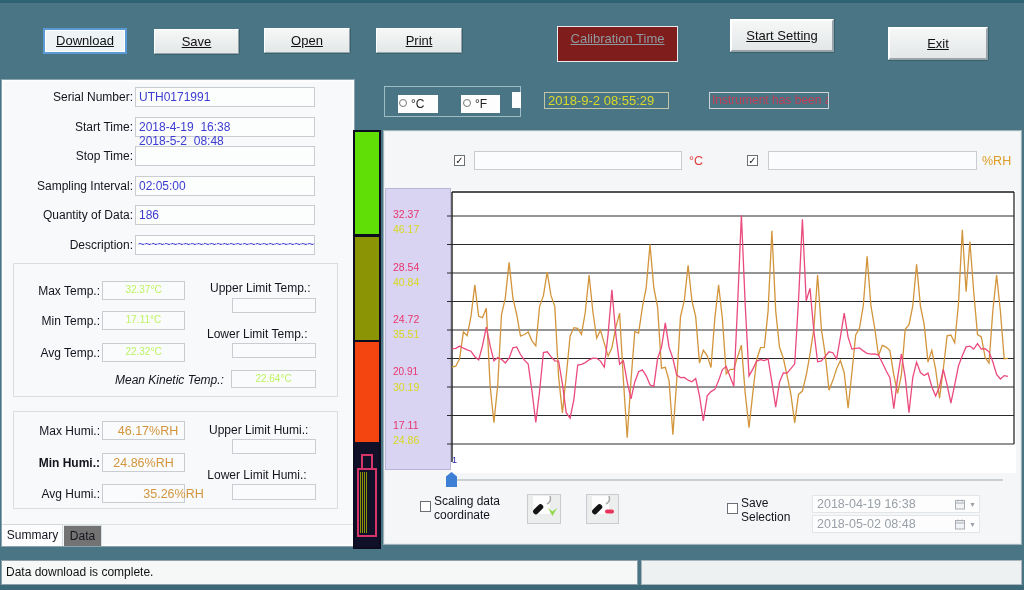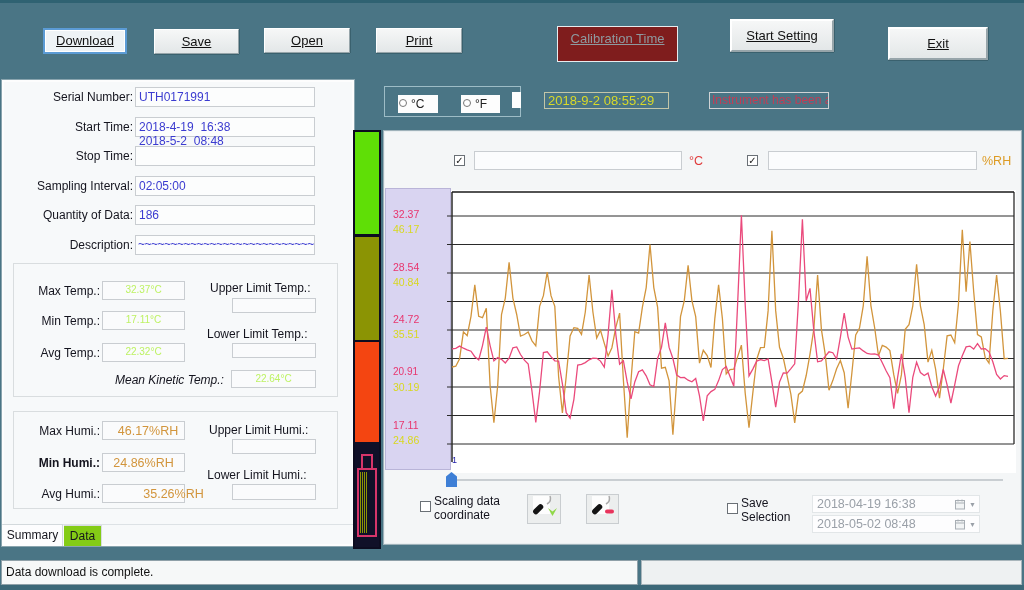--- a/index.html
+++ b/index.html
@@ -115,21 +115,21 @@
 <div class="lbl" style="left:10px;top:487px;width:90px;">Avg Humi.:</div>
 <div class="ibox" style="left:102px;top:484px;width:83px;height:19px;background:#fafbfc;"></div>
 <div class="oval" style="left:108px;top:487px;width:99px;margin-left:16px;">35.26%RH</div>
 <div class="lbl" style="left:209px;top:423px;width:100px;text-align:left;">Upper Limit Humi.:</div>
 <div class="ibox" style="left:232px;top:439px;width:84px;height:15px;background:#fafbfc;"></div>
 <div class="lbl" style="left:207px;top:468px;width:100px;text-align:center;">Lower Limit Humi.:</div>
 <div class="ibox" style="left:232px;top:484px;width:84px;height:16px;background:#fafbfc;"></div>
 
 <div class="abs" style="left:2px;top:524px;width:351px;height:1px;background:#dde2e5;"></div>
 <div class="abs" style="left:3px;top:524px;width:60px;height:22px;background:#fdfdfe;border:1px solid #d3d9dc;border-bottom:none;border-left:none;font-size:12px;text-align:center;line-height:21px;color:#16161e;">Summary</div>
-<div class="abs" style="left:64px;top:525px;width:38px;height:21px;background:#84cc16;border:1px solid #d8dde0;border-bottom:none;border-left:none;font-size:12px;text-align:center;line-height:20px;color:#16161e;">Data</div>
+<div class="abs" style="left:64px;top:525px;width:38px;height:21px;background:#737373;border:1px solid #d8dde0;border-bottom:none;border-left:none;font-size:12px;text-align:center;line-height:20px;color:#16161e;">Data</div>
 
 <div class="cb" style="left:454px;top:155px;">✓</div>
 <div class="ibox" style="left:474px;top:151px;width:208px;height:19px;background:#fbfcfd;"></div>
 <div class="abs" style="left:689px;top:154px;font-size:12.5px;color:#e03c3c;">°C</div>
 <div class="cb" style="left:747px;top:155px;">✓</div>
 <div class="ibox" style="left:768px;top:151px;width:209px;height:19px;background:#fbfcfd;"></div>
 <div class="abs" style="left:982px;top:154px;font-size:12.5px;color:#dd9b23;">%RH</div>
 
 <div class="abs" style="left:385px;top:188px;width:66px;height:282px;background:#d9d4f1;border:1px solid #b9b4d8;"></div>
 <div class="abs" style="left:393px;top:208px;font-size:10.5px;color:#e8356e;">32.37</div>

